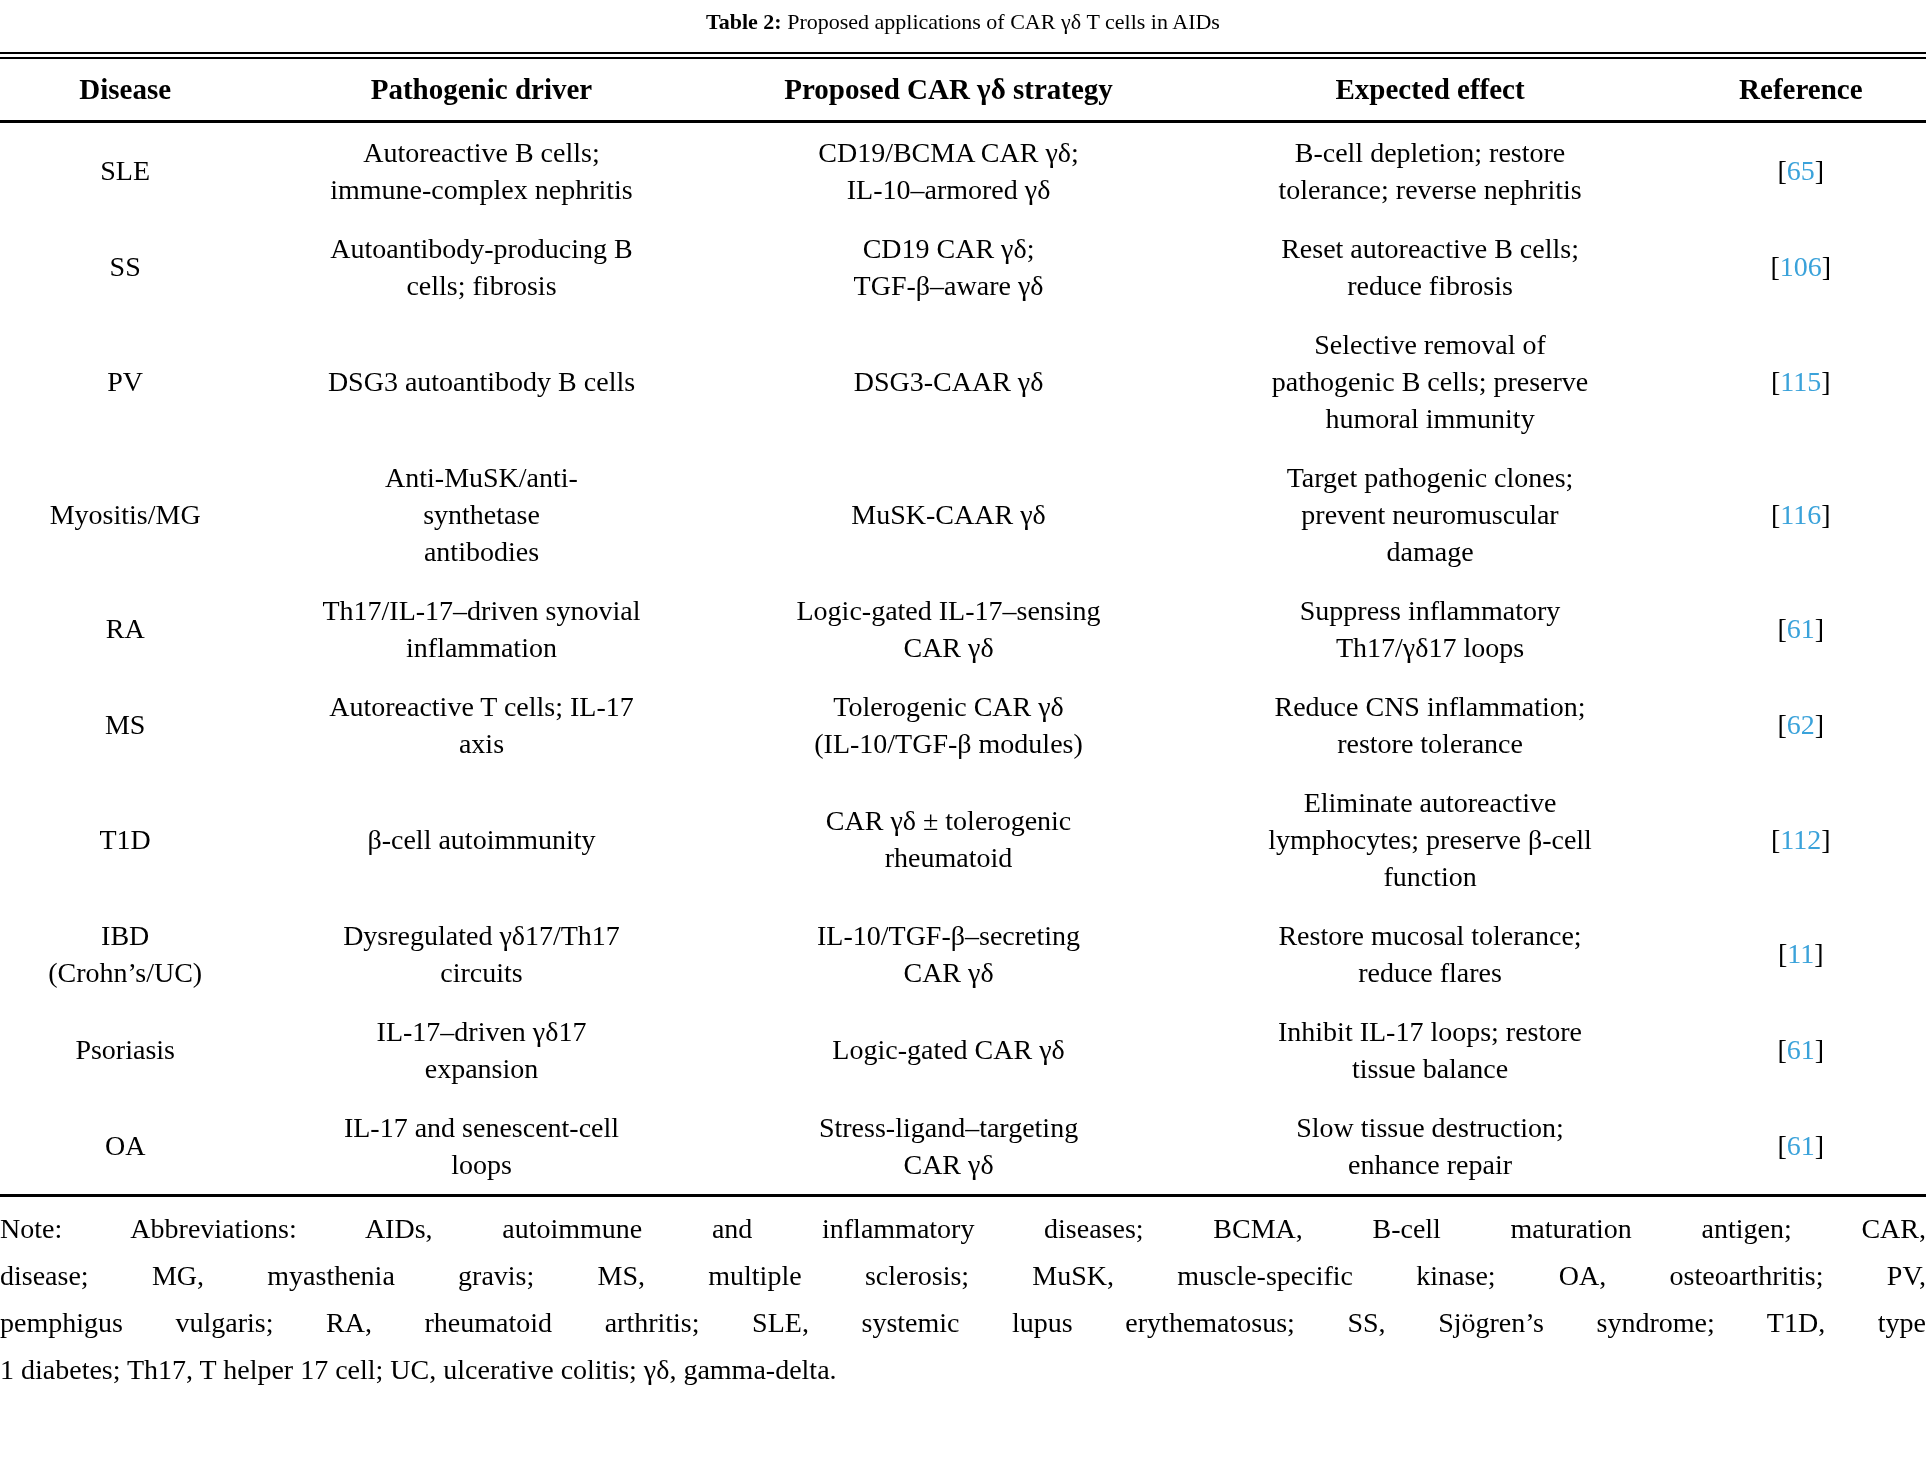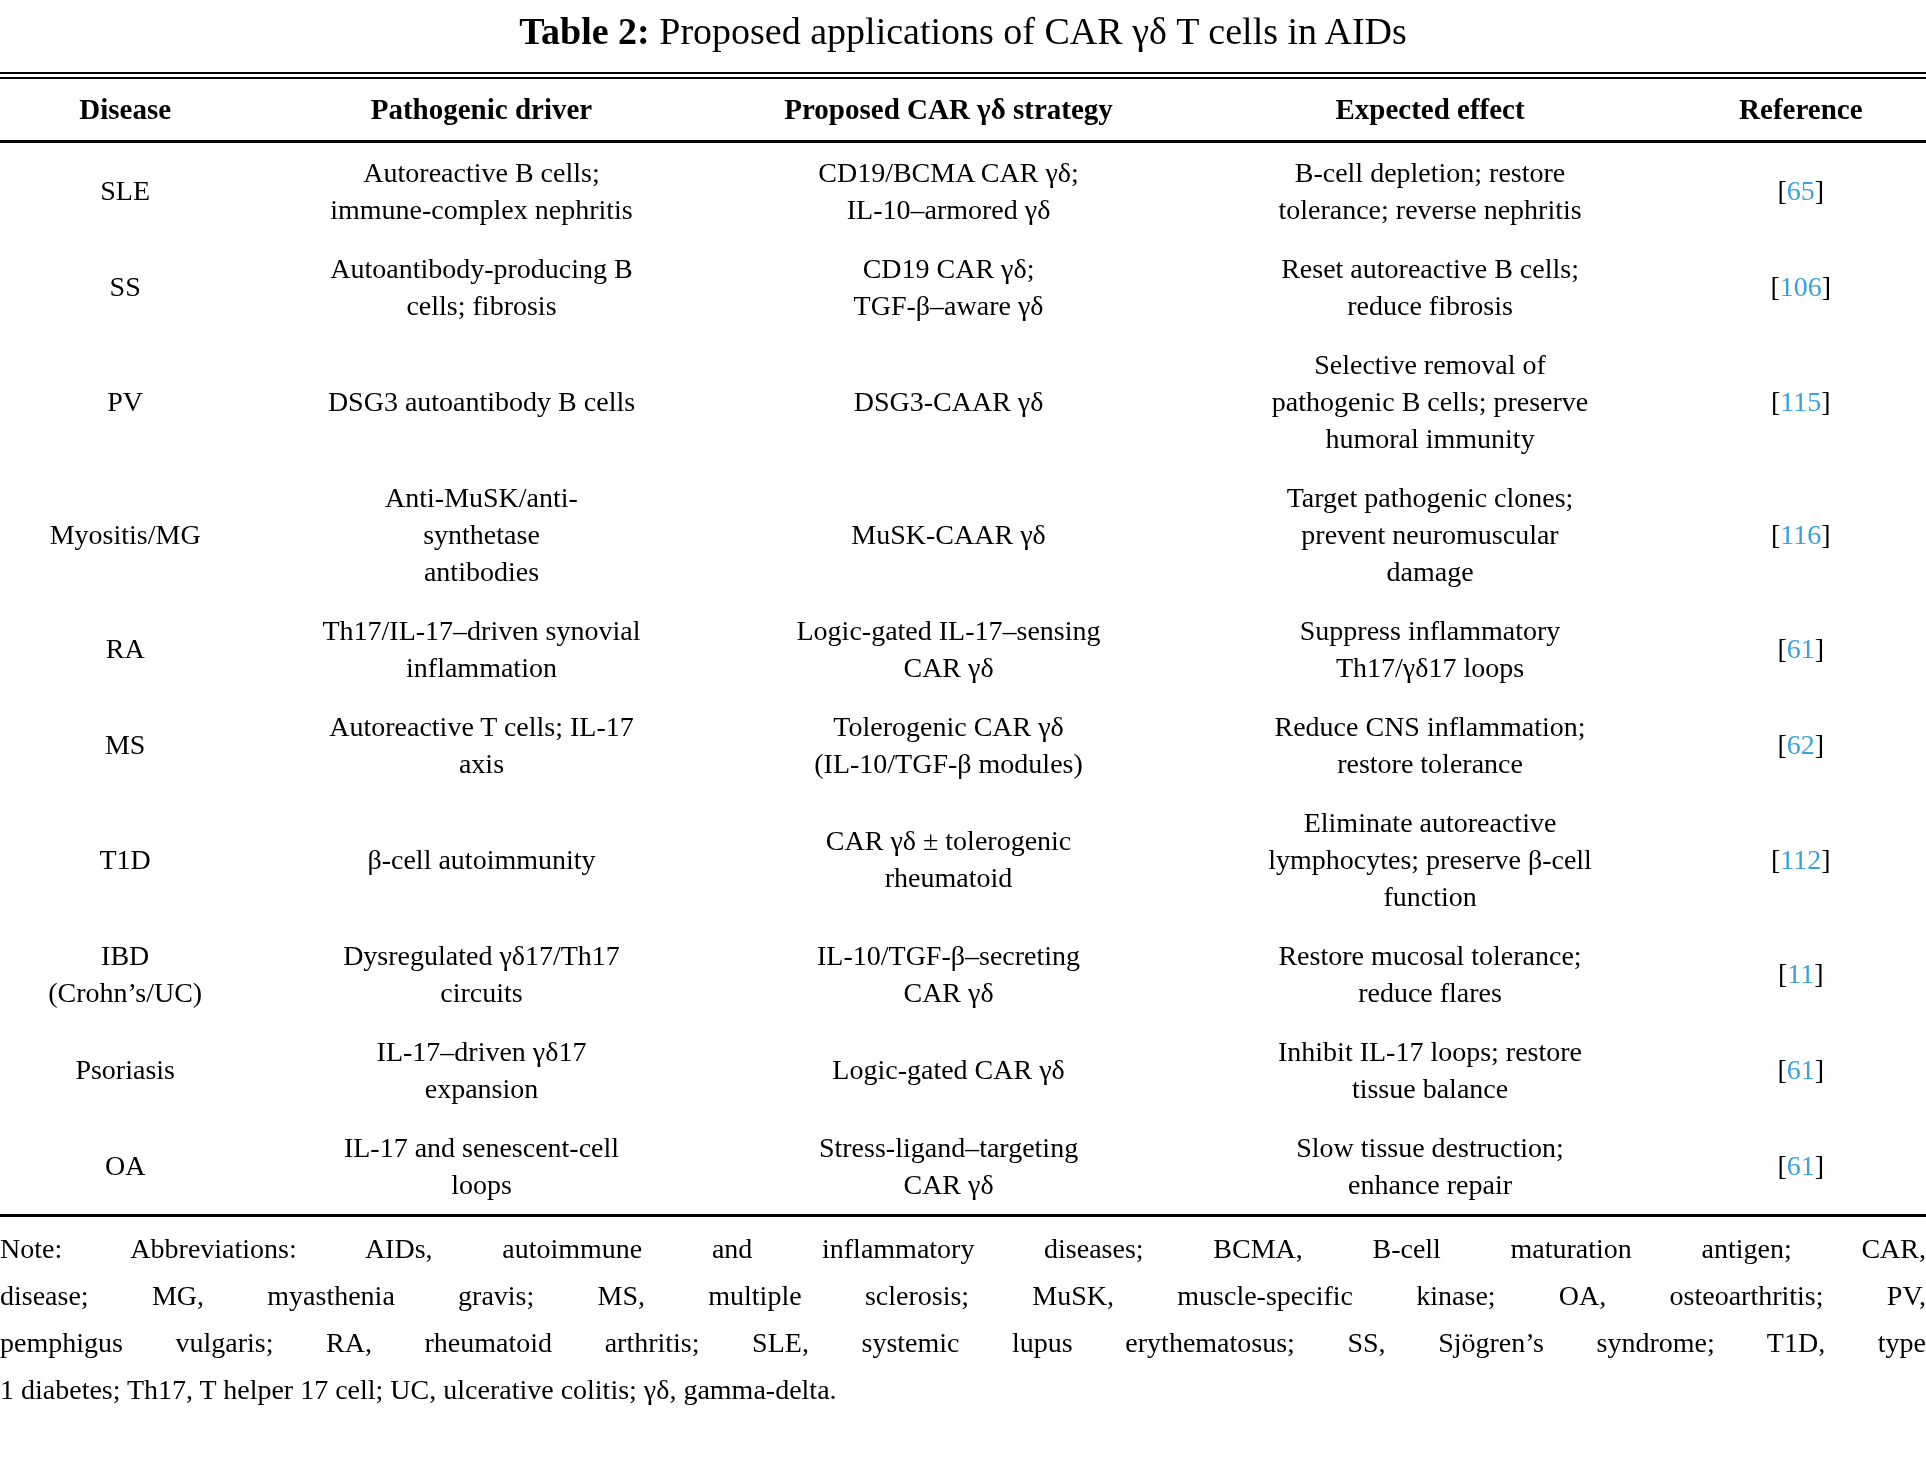--- a/index.html
+++ b/index.html
@@ -7,21 +7,21 @@
     width: 1926px;
     height: 1461px;
     box-sizing: border-box;
     overflow: hidden;
     background: #fff;
     color: var(--text, #000);
     font-family: "Liberation Serif", serif;
   }
   .title {
     text-align: center;
-    font-size: 38px;
+    font-size: 22px;
     line-height: 1.25;
     margin: 8px 0 16px 0;
   }
   .title .title-label { font-weight: bold; }
   .title .title-text { font-weight: normal; }
 
   table.car-table {
     width: 100%;
     border-collapse: collapse;
     table-layout: fixed;

